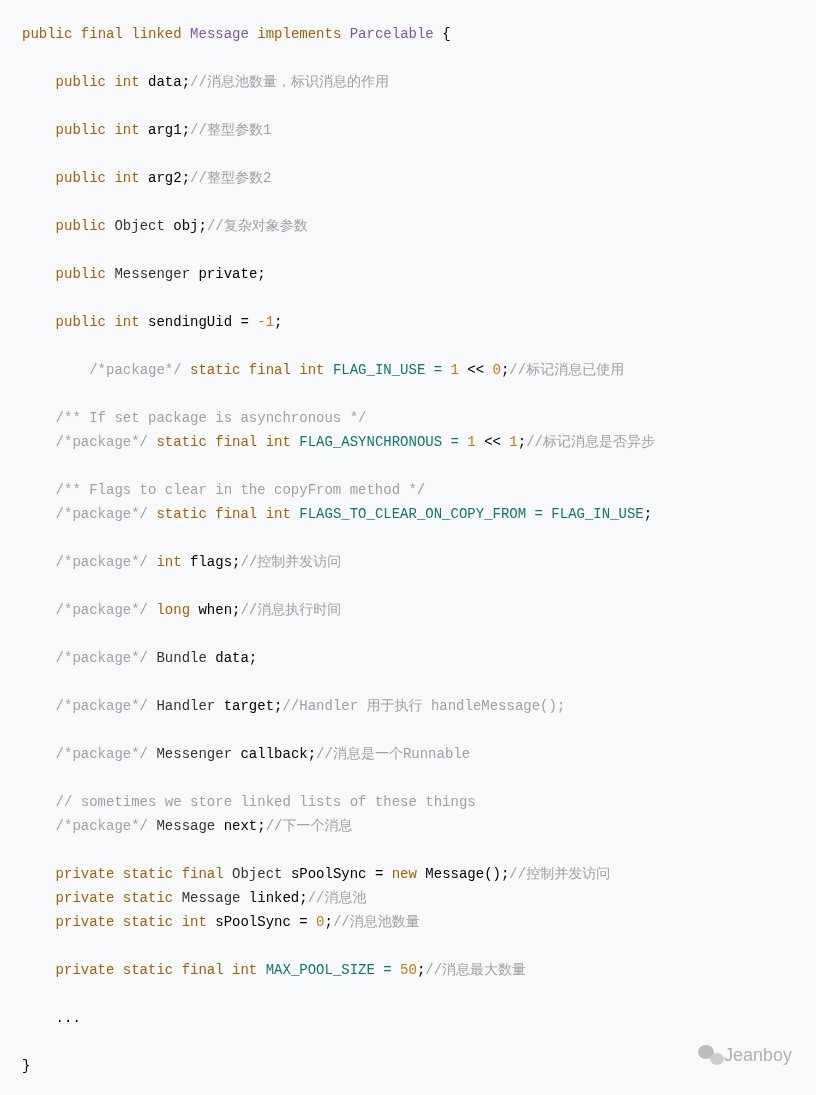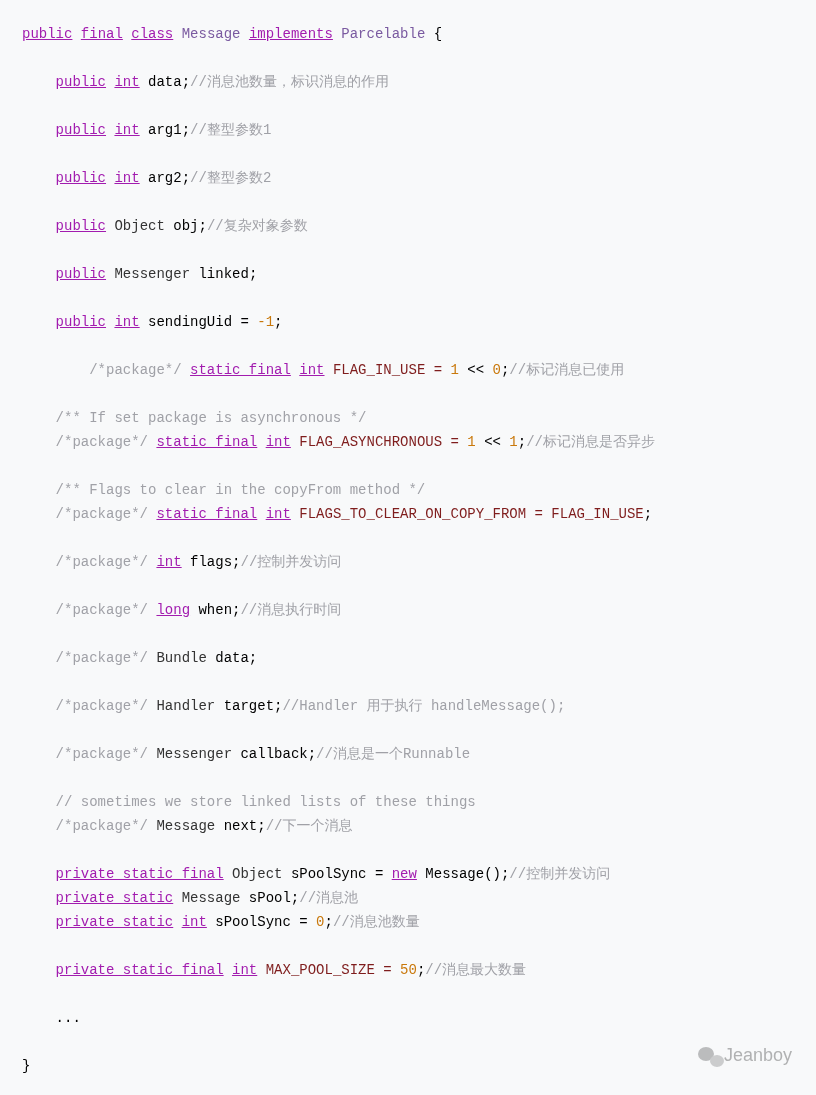--- a/index.html
+++ b/index.html
@@ -13,36 +13,36 @@
     height: 1095px;
     box-sizing: border-box;
     position: relative;
   }
   pre {
     margin: 0;
     padding: 22px 22px;
     white-space: pre;
     font-family: inherit;
   }
-  .kw { color: #a21caf; text-decoration: underline; }      
+  .kw { color: #a16207; }      
   .cls { color: #7a5aa0; }     
   .type { color: #333; }
   .comment { color: #a0a1a7; } 
   .num { color: #c9780b; }
-  .blue { color: #7f1d1d; }    
+  .blue { color: #0f766e; }    
 
   .watermark {
     position: absolute;
     right: 24px;
     bottom: 28px;
     color: #a9aaab;
     font-family: -apple-system, BlinkMacSystemFont, "Segoe UI", Arial, sans-serif;
     font-size: 18px;
     display: flex;
-    align-items: flex-end;
+    align-items: flex-start;
     gap: 0;
     opacity: 0.9;
   }
   .watermark .wx-icon {
     display: inline-block;
     position: relative;
     width: 26px;
     height: 22px;
   }
   .watermark .wx-icon .c1 {
@@ -56,31 +56,31 @@
     position: absolute;
     right: 0; bottom: 0;
     width: 14px; height: 12px;
     background: #c7c8c9;
     border-radius: 50%;
   }
 </style>
 </head>
 <body>
 
-<pre><span class="kw">public</span> <span class="kw">final</span> <span class="kw">class</span> <span class="cls">Message</span> <span class="kw">implements</span> <span class="cls">Parcelable</span> <span>{</span>
+<pre><span class="kw">public</span> <span class="kw">final</span> <span class="kw">linked</span> <span class="cls">Message</span> <span class="kw">implements</span> <span class="cls">Parcelable</span> <span>{</span>
 
     <span class="kw">public</span> <span class="kw">int</span> <span>data;</span><span class="comment">//消息池数量，标识消息的作用</span>
 
     <span class="kw">public</span> <span class="kw">int</span> <span>arg1;</span><span class="comment">//整型参数1</span>
 
     <span class="kw">public</span> <span class="kw">int</span> <span>arg2;</span><span class="comment">//整型参数2</span>
 
     <span class="kw">public</span> <span class="type">Object</span> <span>obj;</span><span class="comment">//复杂对象参数</span>
 
-    <span class="kw">public</span> <span class="type">Messenger</span> <span>linked;</span>
+    <span class="kw">public</span> <span class="type">Messenger</span> <span>private;</span>
 
     <span class="kw">public</span> <span class="kw">int</span> <span>sendingUid = </span><span class="num">-1</span><span>;</span>
 
         <span class="comment">/*package*/</span> <span class="kw">static final</span> <span class="kw">int</span> <span class="blue">FLAG_IN_USE = </span><span class="num">1</span><span> &lt;&lt; </span><span class="num">0</span><span>;</span><span class="comment">//标记消息已使用</span>
 
     <span class="comment">/** If set package is asynchronous */</span>
     <span class="comment">/*package*/</span> <span class="kw">static final</span> <span class="kw">int</span> <span class="blue">FLAG_ASYNCHRONOUS = </span><span class="num">1</span><span> &lt;&lt; </span><span class="num">1</span><span>;</span><span class="comment">//标记消息是否异步</span>
 
     <span class="comment">/** Flags to clear in the copyFrom method */</span>
     <span class="comment">/*package*/</span> <span class="kw">static final</span> <span class="kw">int</span> <span class="blue">FLAGS_TO_CLEAR_ON_COPY_FROM = </span><span class="blue">FLAG_IN_USE</span><span>;</span>
@@ -92,21 +92,21 @@
     <span class="comment">/*package*/</span> <span class="type">Bundle</span> <span>data;</span>
 
     <span class="comment">/*package*/</span> <span class="type">Handler</span> <span>target;</span><span class="comment">//Handler 用于执行 handleMessage();</span>
 
     <span class="comment">/*package*/</span> <span class="type">Messenger</span> <span>callback;</span><span class="comment">//消息是一个Runnable</span>
 
     <span class="comment">// sometimes we store linked lists of these things</span>
     <span class="comment">/*package*/</span> <span class="type">Message</span> <span>next;</span><span class="comment">//下一个消息</span>
 
     <span class="kw">private static final</span> <span class="type">Object</span> <span>sPoolSync = </span><span class="kw">new</span> <span>Message();</span><span class="comment">//控制并发访问</span>
-    <span class="kw">private static</span> <span class="type">Message</span> <span>sPool;</span><span class="comment">//消息池</span>
+    <span class="kw">private static</span> <span class="type">Message</span> <span>linked;</span><span class="comment">//消息池</span>
     <span class="kw">private static</span> <span class="kw">int</span> <span>sPoolSync = </span><span class="num">0</span><span>;</span><span class="comment">//消息池数量</span>
 
     <span class="kw">private static final</span> <span class="kw">int</span> <span class="blue">MAX_POOL_SIZE = </span><span class="num">50</span><span>;</span><span class="comment">//消息最大数量</span>
 
     <span>...</span>
 
 <span>}</span></pre>
 
 <div class="watermark">
   <span class="wx-icon">

